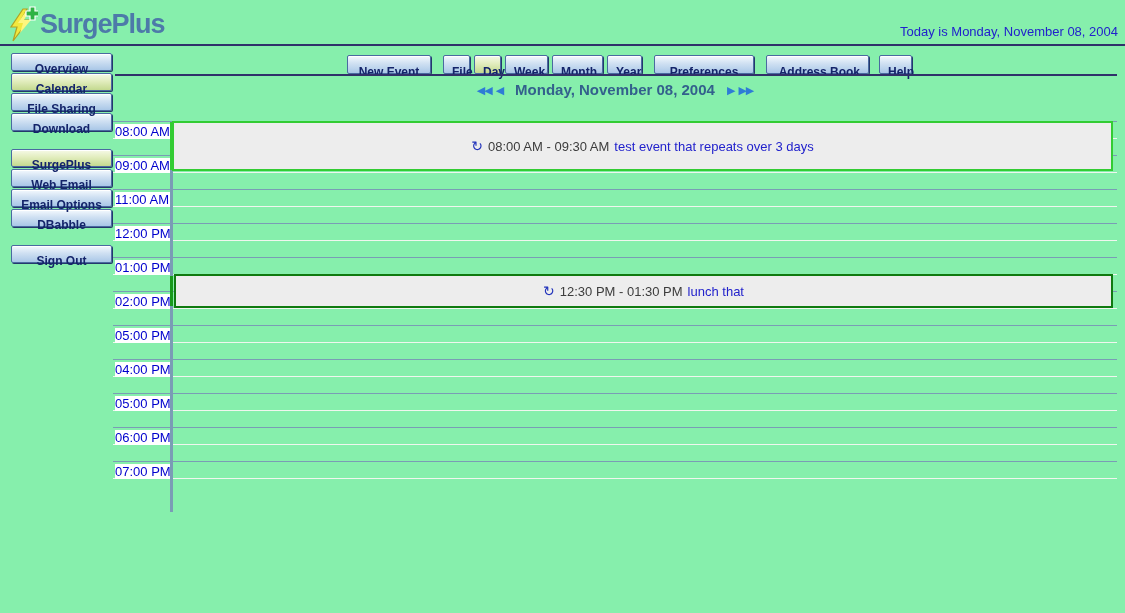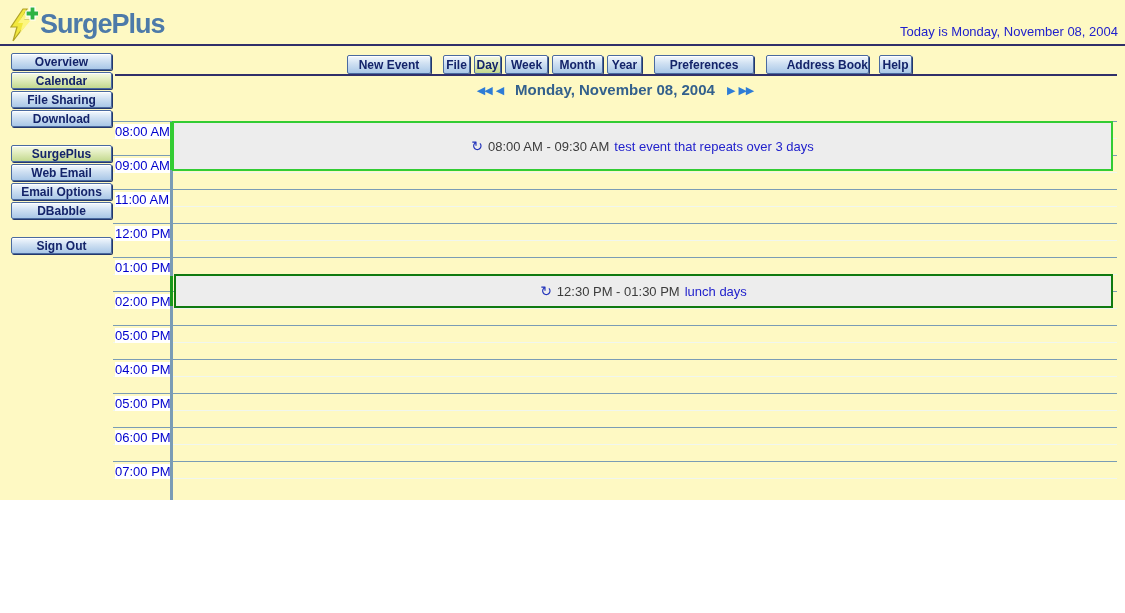--- a/index.html
+++ b/index.html
@@ -1,35 +1,35 @@
 <!DOCTYPE html>
 <html><head>
 <meta charset="utf-8">
 <style>
   * { margin:0; padding:0; box-sizing:border-box; }
   html,body { background:#fff; }
   body { font-family:"Liberation Sans", sans-serif; width:1125px; height:613px; overflow:hidden; }
-  .page { position:relative; width:1125px; height:500px; background:#fef9c3; overflow:hidden; }
+  .page { position:relative; width:1125px; height:613px; background:#86efac; overflow:hidden; }
 
   
   .logo { position:absolute; left:8px; top:6px; display:flex; align-items:center; }
   .logo svg { margin-right:2px; }
   .logo-text { font-size:27px; font-weight:bold; color:#4d7aa9; letter-spacing:-1px; }
   .today { position:absolute; right:7px; top:24px; font-size:13px; color:#2121cc; }
   .rule-top { position:absolute; left:0; top:44px; width:1125px; height:2px; background:#30306a; }
   .rule-toolbar { position:absolute; left:115px; top:74px; width:1002px; height:2px; background:#30306a; }
 
   
   .btn {
     display:inline-block; text-align:center; cursor:pointer;
     font-family:"Liberation Sans", sans-serif; font-size:12px; font-weight:bold; color:#14246a;
     background:linear-gradient(180deg,#f4f9fe 0%,#cfe0f2 45%,#a9c7e7 100%);
     border:1px solid #4a6aa0; border-radius:2px;
     box-shadow:inset 0 1px 0 #ffffff, 1px 1px 0 #24386b;
-    line-height:16px; height:19px; padding:0;
+    line-height:16px; height:19px; padding:8px;
   }
   .btn.active { background:linear-gradient(180deg,#f6fae8 0%,#e2edbe 45%,#c3d98f 100%); }
 
   
   .sidebar { position:absolute; left:11px; top:53px; width:101px; }
   .sidebar .btn { display:block; width:101px; height:17px; line-height:14px; margin-bottom:2px; }
   .sidebar-group-gap { height:16px; }
 
   
   .toolbar { position:absolute; left:126px; top:55px; width:1004px; height:19px; display:flex; }
@@ -150,17 +150,17 @@
       <div class="event-marker ev-0"></div>
       <div class="cal-event ev-0" style="border-color: rgb(51, 204, 51);">
         <span class="recur-icon">↻</span>
         <span class="ev-time">08:00 AM - 09:30 AM</span>
         <span class="ev-title">test event that repeats over 3 days</span>
       </div>
       <div class="event-marker ev-1"></div>
       <div class="cal-event ev-1" style="border-color: rgb(16, 122, 16);">
         <span class="recur-icon">↻</span>
         <span class="ev-time">12:30 PM - 01:30 PM</span>
-        <span class="ev-title">lunch days</span>
+        <span class="ev-title">lunch that</span>
       </div>
     </div>
 
 </div>
 
 </body></html>

